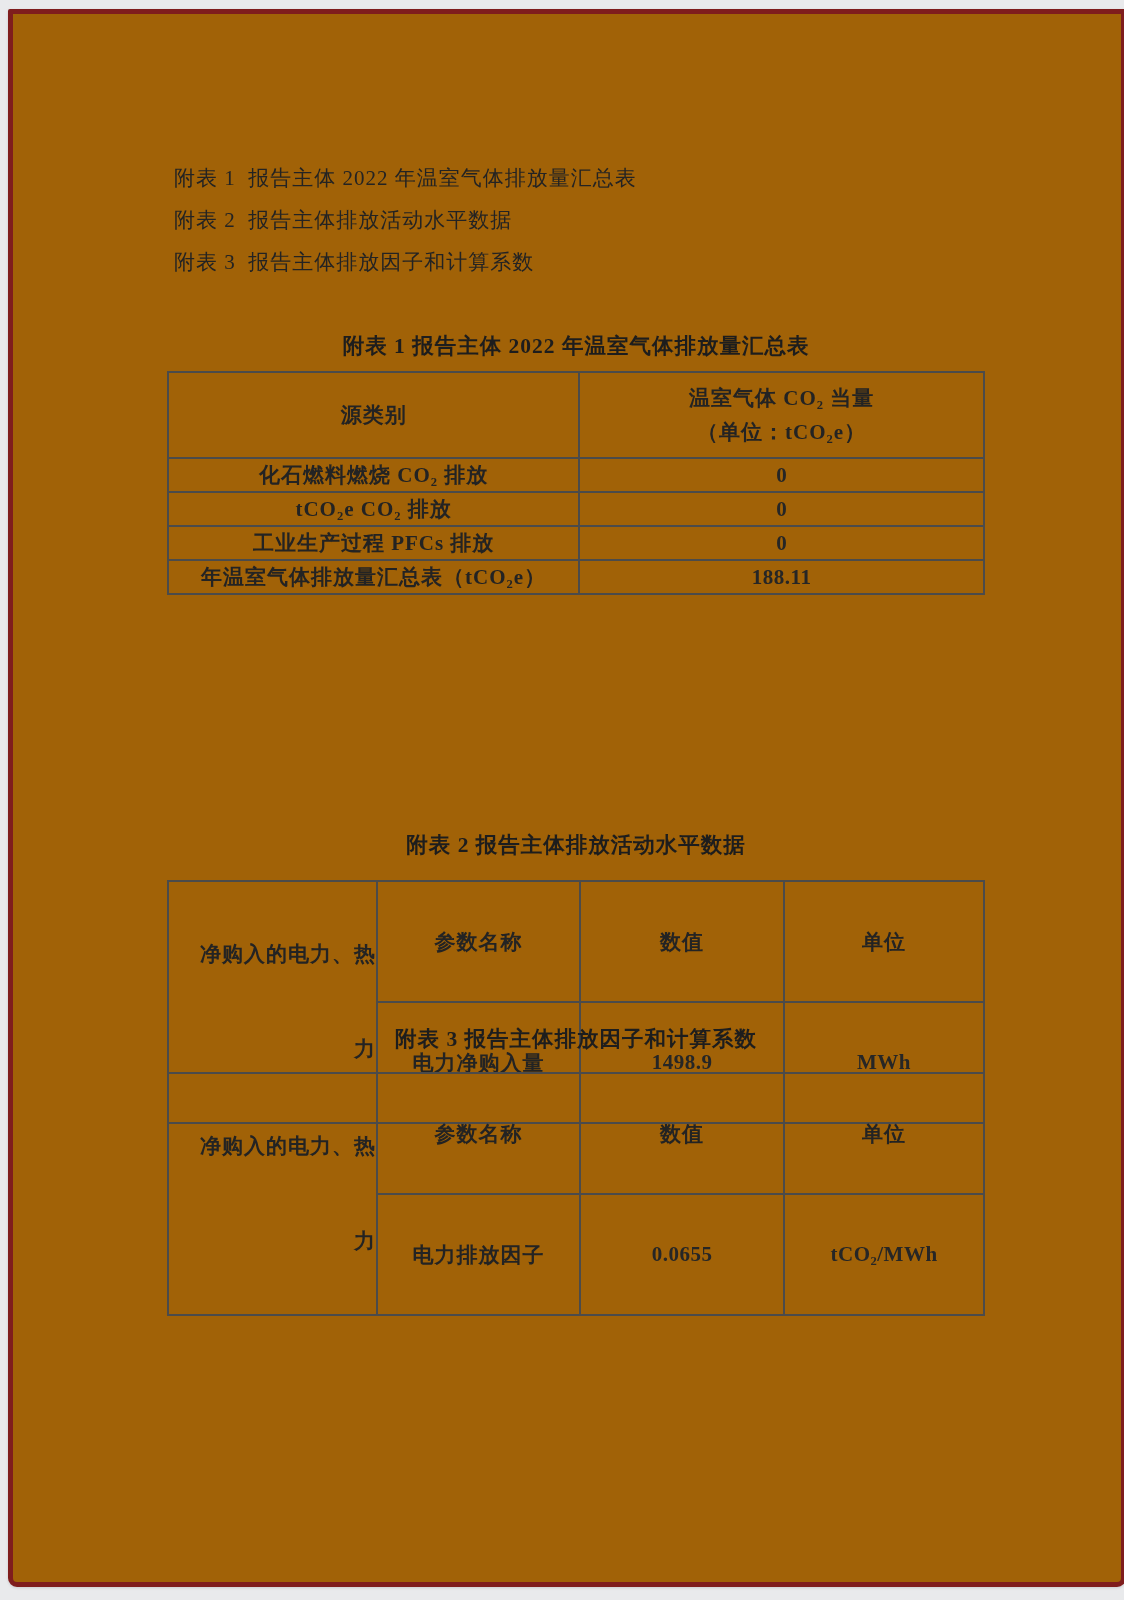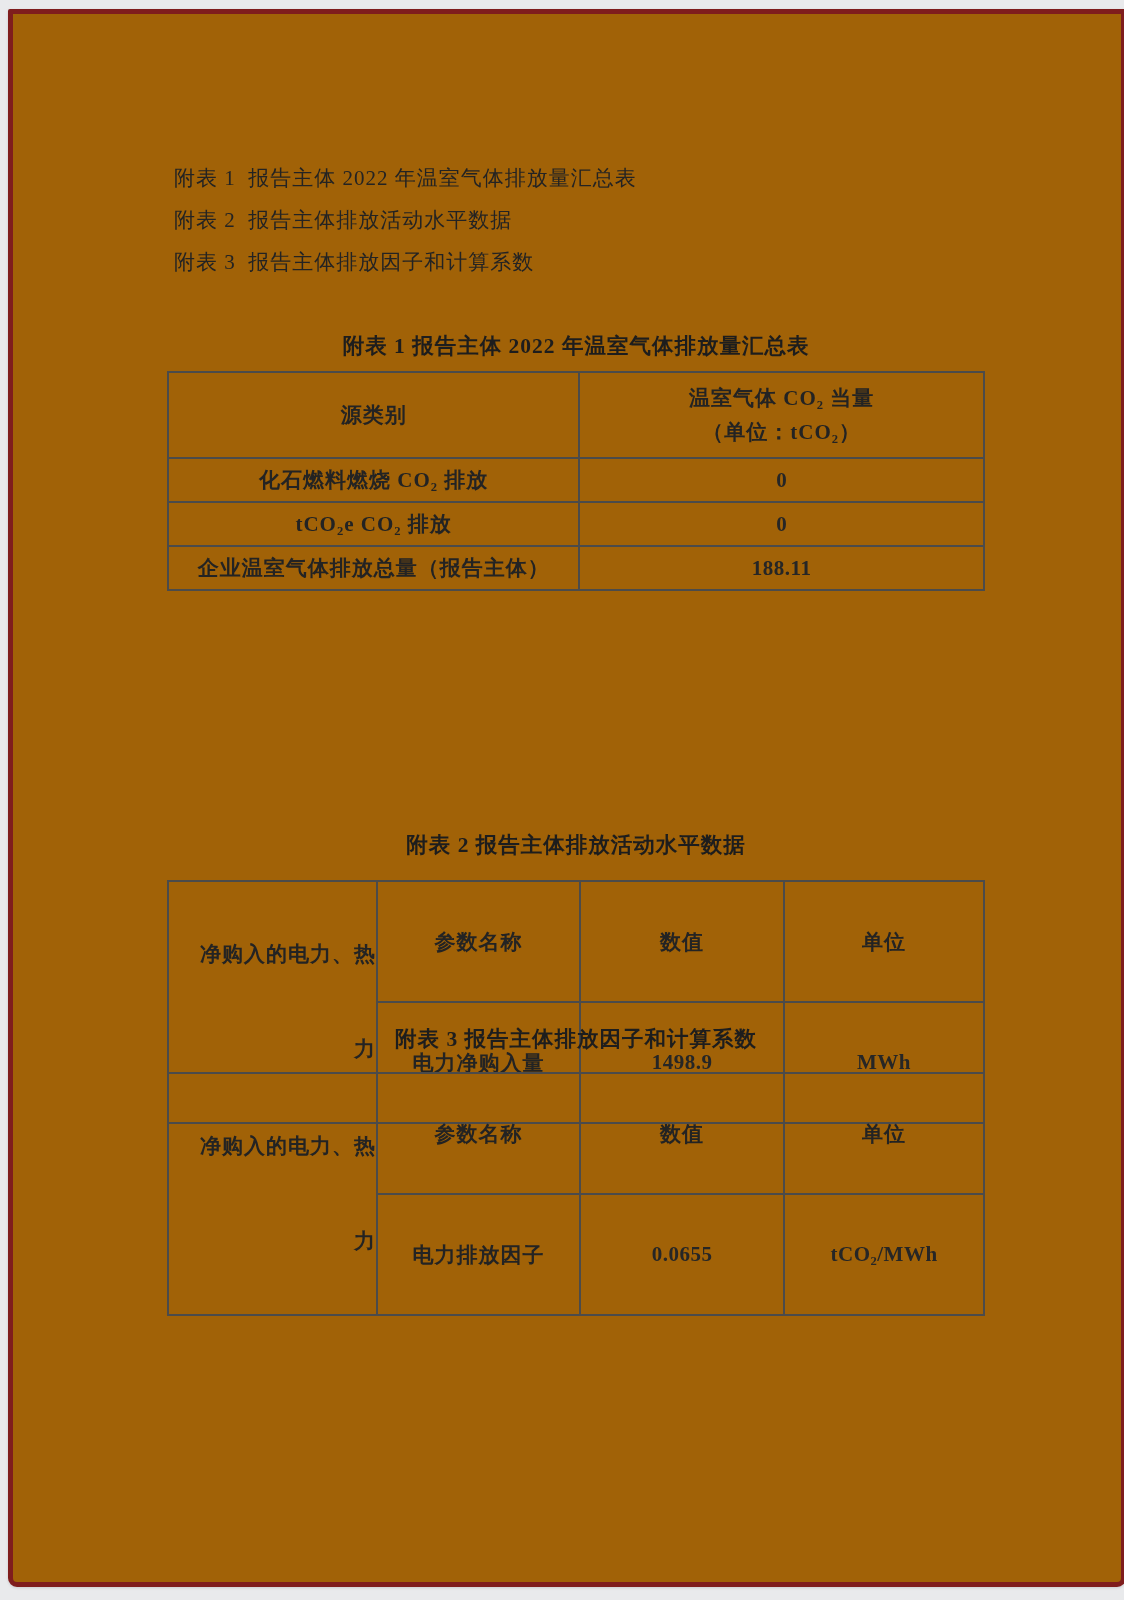--- a/index.html
+++ b/index.html
@@ -60,21 +60,21 @@
   #table3 { top: 1058px; }
   td {
     border: 2px solid #4b4b4b;
     text-align: center;
     vertical-align: middle;
     font-size: 21px;
     color: #262626;
     padding: 0;
   }
   #table1 td.hdr { height: 86px; }
-  #table1 td.row { height: 44px; }
+  #table1 td.row { height: 34px; }
   .hdr-line { line-height: 34px; }
   #table2 td, #table3 td { height: 46px; }
   .group-cell div { line-height: 45px; text-align: right; }
   .num { letter-spacing: 0.5px; }
 </style>
 </head>
 <body>
 
 <div id="page">
 
@@ -89,33 +89,37 @@
   <table id="table1">
     <colgroup>
         <col style="width:50.4%">
         <col style="width:49.6%">
       </colgroup>
     <tbody>
         <tr>
       <td class="hdr cjk">源类别</td>
       <td class="hdr">
         <div class="hdr-line cjk">温室气体 CO₂ 当量</div>
-        <div class="hdr-line cjk">（单位：tCO₂）</div>
+        <div class="hdr-line cjk">（单位：tCO₂e）</div>
       </td>
     </tr>
     <tr>
       <td class="row cjk">化石燃料燃烧 CO₂ 排放</td>
       <td class="row num">0</td>
     </tr>
     <tr>
       <td class="row cjk">tCO₂e CO₂ 排放</td>
       <td class="row num">0</td>
     </tr>
     <tr>
-      <td class="row cjk">企业温室气体排放总量（报告主体）</td>
+      <td class="row cjk">工业生产过程 PFCs 排放</td>
+      <td class="row num">0</td>
+    </tr>
+    <tr>
+      <td class="row cjk">年温室气体排放量汇总表（tCO₂e）</td>
       <td class="row num">188.11</td>
     </tr>
   </tbody>
     </table>
 
   <div id="t2-title" class="tbl-title cjk">附表 2 报告主体排放活动水平数据</div>
 
   <table id="table2">
     <colgroup>
         <col style="width:25.6%">

